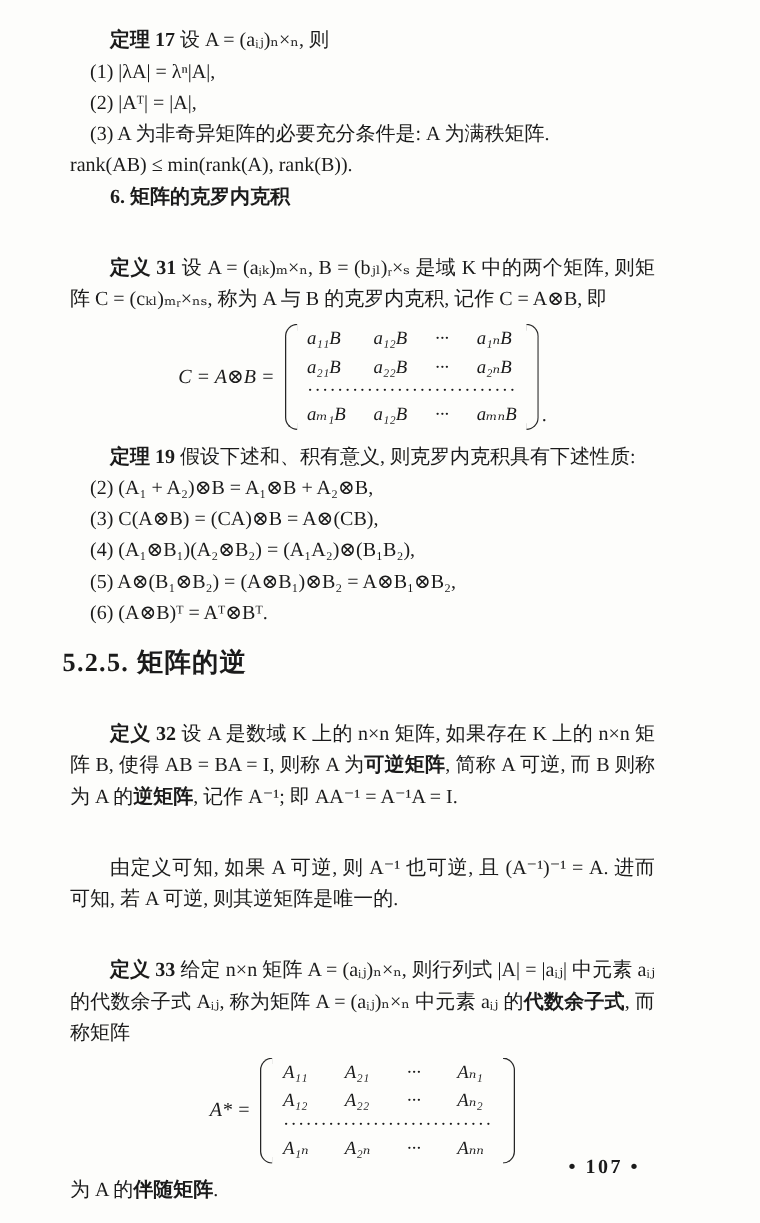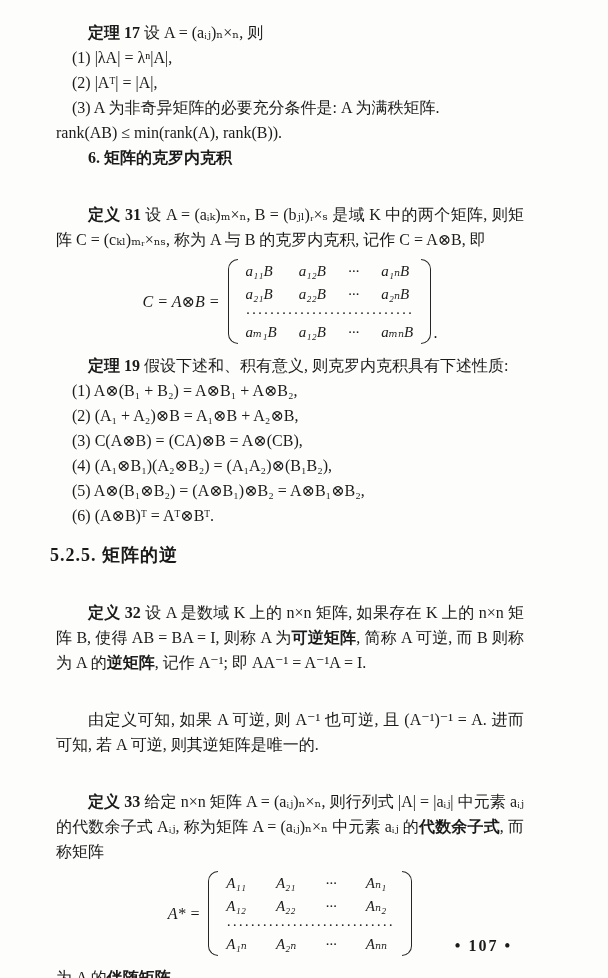--- a/index.html
+++ b/index.html
@@ -18,21 +18,21 @@
     font-size:16px;
     line-height:25px;
   }
   p{margin:0;}
   .indent{text-indent:2em;}
   .item{text-indent:1em;}
   .just{text-align:justify;margin-top:32px;}
   b,.bold{font-weight:bold;}
   .center{text-align:left;}
   .sec-heading{
-    font-size:18px;
+    font-size:21px;
     font-weight:bold;
     margin:14px 0 9px -6px;
     letter-spacing:1px;
     line-height:26px;
   }
   .sub-heading{font-weight:bold;}
   .matrix{
     display:flex;
     align-items:center;
     justify-content:center;
@@ -58,21 +58,21 @@
     letter-spacing:1px;
     line-height:12px;
     white-space:nowrap;
     overflow:hidden;
     max-width:260px;
   }
   .mx-suffix{align-self:flex-end;margin-left:2px;}
   .page-number{
     position:absolute;
     right:42px;
-    bottom:20px;
+    bottom:32px;
     font-weight:bold;
     font-size:16px;
     letter-spacing:2px;
   }
 </style>
 </head>
 <body>
 
 <div class="page">
 
@@ -103,21 +103,20 @@
       <span>aₘ₁B</span>
       <span>a₁₂B</span>
       <span>···</span>
       <span>aₘₙB</span>
     </div>
     <span class="paren paren-r"></span>
     <span class="mx-suffix">.</span>
   </div>
 
   <p class="indent"><b>定理 19</b><span>  假设下述和、积有意义, 则克罗内克积具有下述性质:</span></p>
-  <p class="item">(1) A⊗(B₁ + B₂) = A⊗B₁ + A⊗B₂,</p>
   <p class="item">(2) (A₁ + A₂)⊗B = A₁⊗B + A₂⊗B,</p>
   <p class="item">(3) C(A⊗B) = (CA)⊗B = A⊗(CB),</p>
   <p class="item">(4) (A₁⊗B₁)(A₂⊗B₂) = (A₁A₂)⊗(B₁B₂),</p>
   <p class="item">(5) A⊗(B₁⊗B₂) = (A⊗B₁)⊗B₂ = A⊗B₁⊗B₂,</p>
   <p class="item">(6) (A⊗B)ᵀ = Aᵀ⊗Bᵀ.</p>
 
   <p class="sec-heading">5.2.5. 矩阵的逆</p>
 
   <p class="indent just"><b>定义 32</b><span>  设 A 是数域 K 上的 n×n 矩阵, 如果存在 K 上的 n×n 矩阵 B, 使得  AB = BA = I, 则称 A 为</span><b>可逆矩阵</b><span>, 简称 A 可逆, 而 B 则称为 A 的</span><b>逆矩阵</b><span>, 记作 A⁻¹; 即 AA⁻¹ = A⁻¹A = I.</span></p>
 

